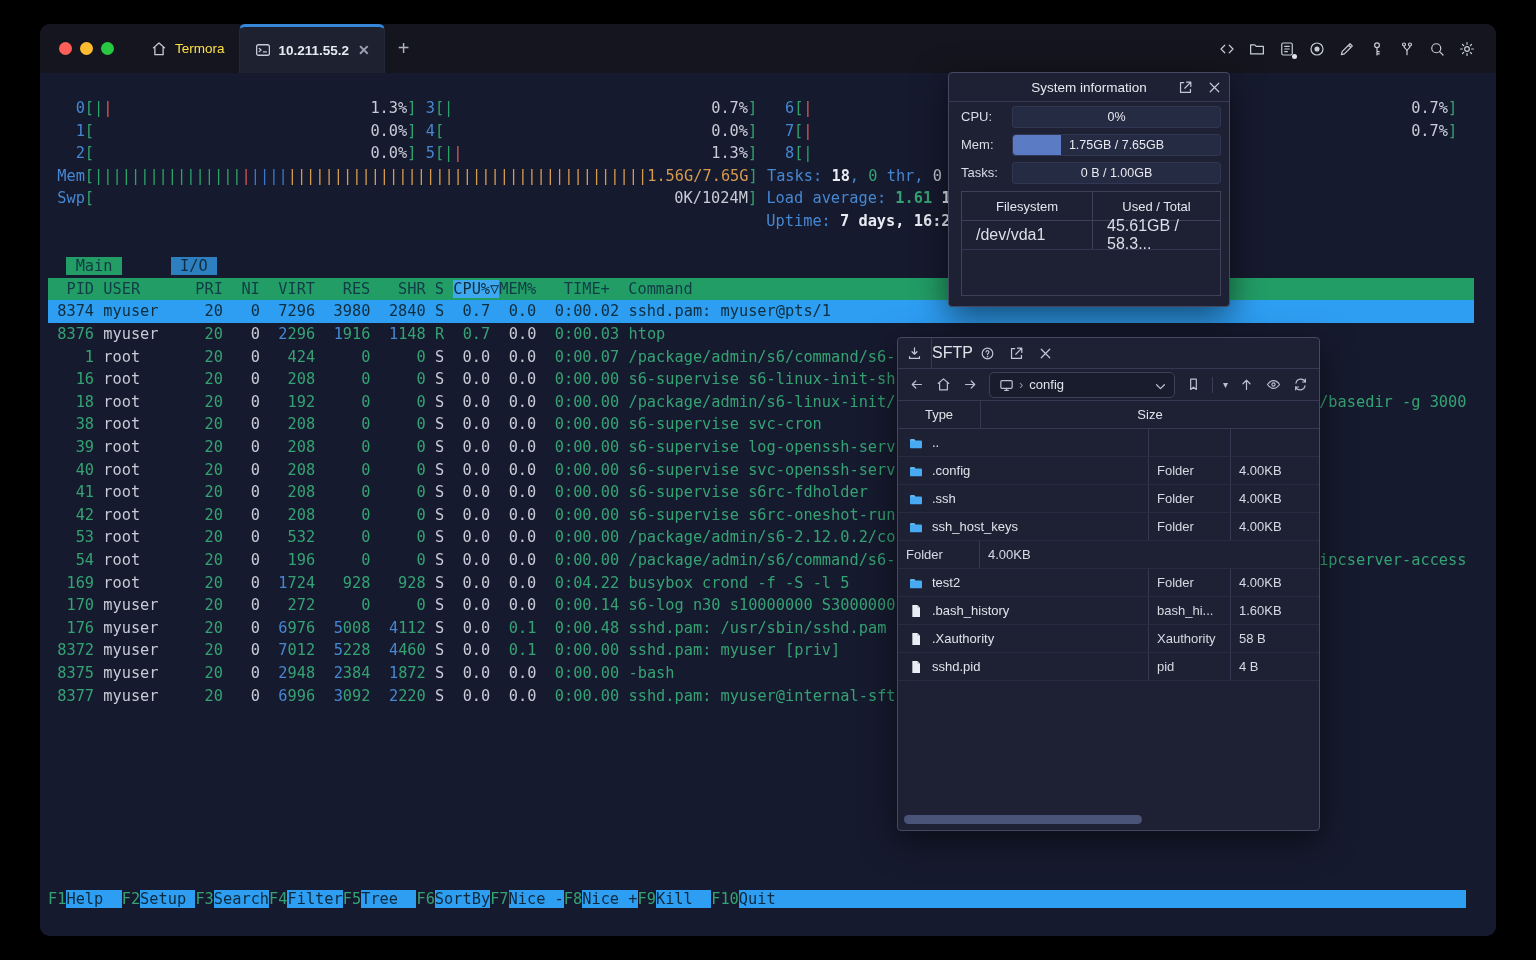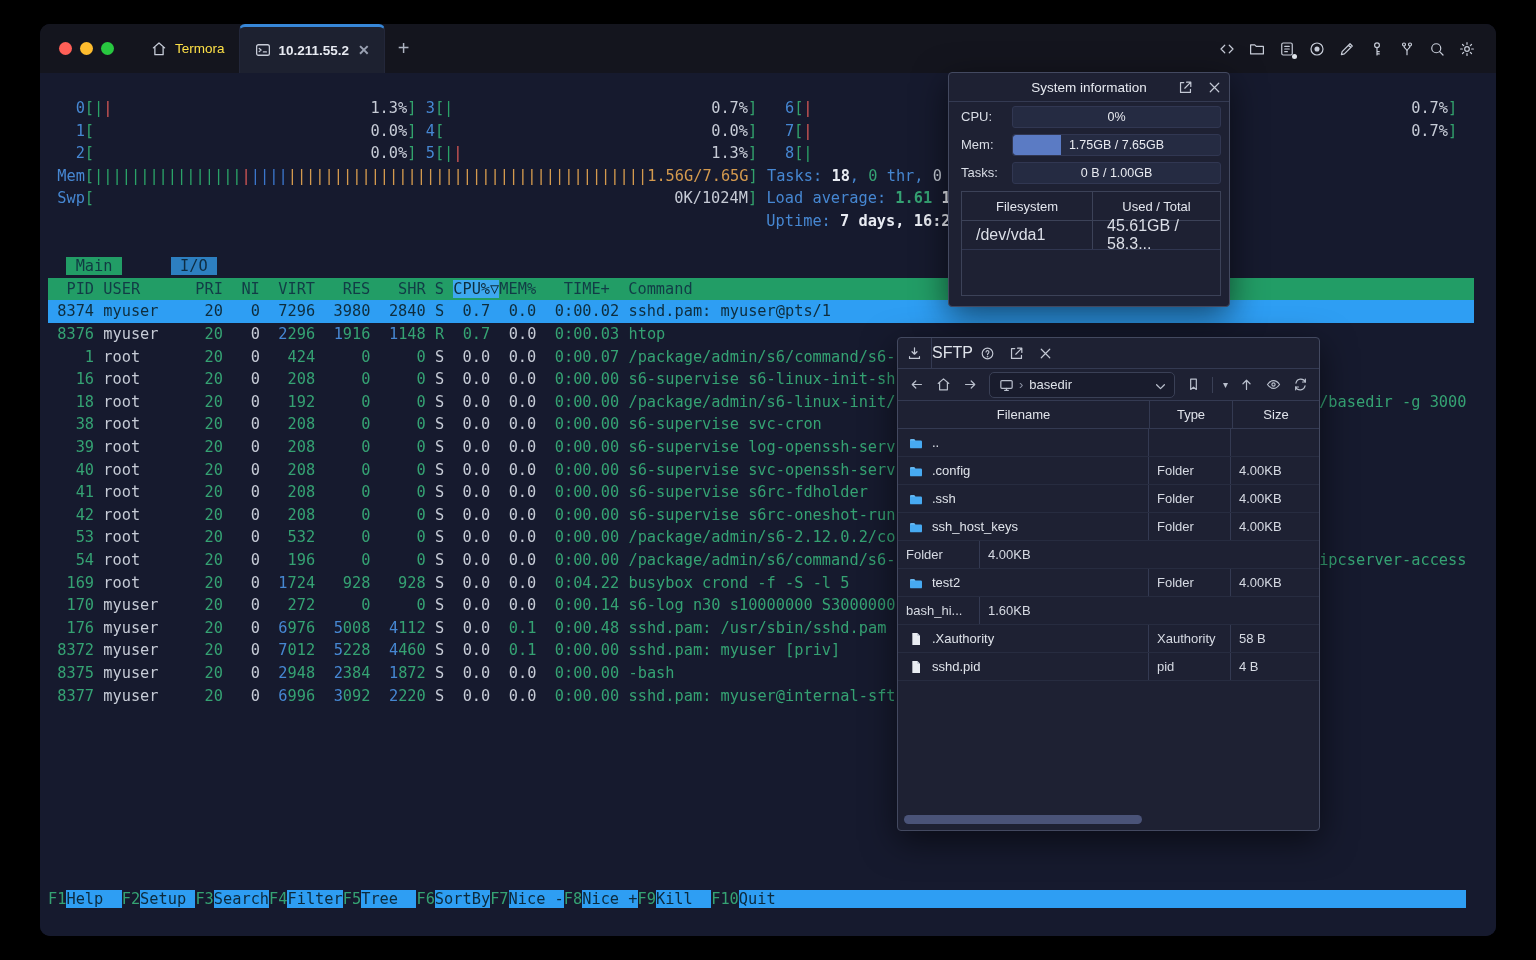--- a/index.html
+++ b/index.html
@@ -286,21 +286,21 @@
           </svg>
       </span>
       <div class="crumb">
         <span class="nicon" style="width:15px;height:15px">
           <svg viewBox="0 0 24 24" fill="none" stroke="currentColor" stroke-width="1.7" stroke-linecap="round" stroke-linejoin="round">
               <rect x="4" y="5" width="16" height="11" rx="1.5"></rect>
               <path d="M9.5 19h5M12 16v3"></path>
             </svg>
         </span>
         <span class="sep">›</span>
-        <span>basedir</span>
+        <span>config</span>
         <span class="sp"></span>
         <span class="nicon" style="width:14px;height:14px">
           <svg viewBox="0 0 24 24" fill="none" stroke="currentColor" stroke-width="1.8" stroke-linecap="round" stroke-linejoin="round">
               <path d="M6.5 9.5L12 15l5.5-5.5"></path>
             </svg>
         </span>
       </div>
       <span class="nicon">
         <svg viewBox="0 0 24 24" fill="none" stroke="currentColor" stroke-width="1.7" stroke-linejoin="round">
             <path d="M8 4.5h8V19l-4-3.2L8 19z"></path>
@@ -320,21 +320,20 @@
           </svg>
       </span>
       <span class="nicon">
         <svg viewBox="0 0 24 24" fill="none" stroke="currentColor" stroke-width="1.7" stroke-linecap="round" stroke-linejoin="round">
             <path d="M18.8 8.5A7 7 0 005.6 10M5.2 15.5A7 7 0 0018.4 14"></path>
             <path d="M18.8 4.5v4h-4M5.2 19.5v-4h4"></path>
           </svg>
       </span>
     </div>
     <div class="sftp-head">
-      <div class="fcol1">Filename</div>
       <div class="fcol2">Type</div>
       <div class="fcol3">Size</div>
     </div>
     <div id="filerows">
         <div class="frow">
           <div class="fcol1">
             <span class="ficon">
               <svg viewBox="0 0 24 24">
                 <path d="M3 8.2a1.8 1.8 0 011.8-1.8h4.4l2 2h8a1.8 1.8 0 011.8 1.8v8A1.8 1.8 0 0119.2 20H4.8A1.8 1.8 0 013 18.2z" fill="#47aaf2"></path>
                 <path d="M3 8.2a1.8 1.8 0 011.8-1.8h4.4l2 2H3z" fill="#76c2f7"></path>
@@ -395,20 +394,29 @@
                 <path d="M3 8.2a1.8 1.8 0 011.8-1.8h4.4l2 2h8a1.8 1.8 0 011.8 1.8v8A1.8 1.8 0 0119.2 20H4.8A1.8 1.8 0 013 18.2z" fill="#47aaf2"></path>
                 <path d="M3 8.2a1.8 1.8 0 011.8-1.8h4.4l2 2H3z" fill="#76c2f7"></path>
               </svg>
             </span>
             <span>test2</span>
           </div>
           <div class="fcol2">Folder</div>
           <div class="fcol3">4.00KB</div>
         </div>
         <div class="frow">
+          <div class="fcol1">
+            <span class="ficon">
+              <svg viewBox="0 0 24 24">
+                <path d="M6.5 3h7.5l4 4v14h-11.5z" fill="#e9ecf2"></path>
+                <path d="M14 3v4h4z" fill="#b9c1ce"></path>
+              </svg>
+            </span>
+            <span>.bash_history</span>
+          </div>
           <div class="fcol2">bash_hi...</div>
           <div class="fcol3">1.60KB</div>
         </div>
         <div class="frow">
           <div class="fcol1">
             <span class="ficon">
               <svg viewBox="0 0 24 24">
                 <path d="M6.5 3h7.5l4 4v14h-11.5z" fill="#e9ecf2"></path>
                 <path d="M14 3v4h4z" fill="#b9c1ce"></path>
               </svg>

